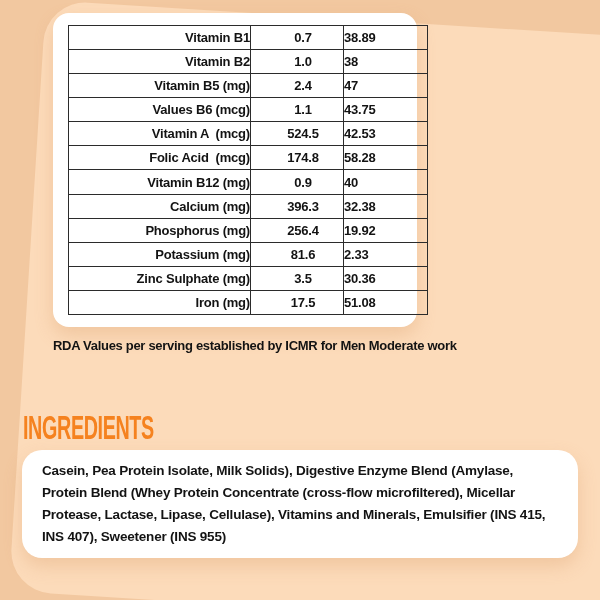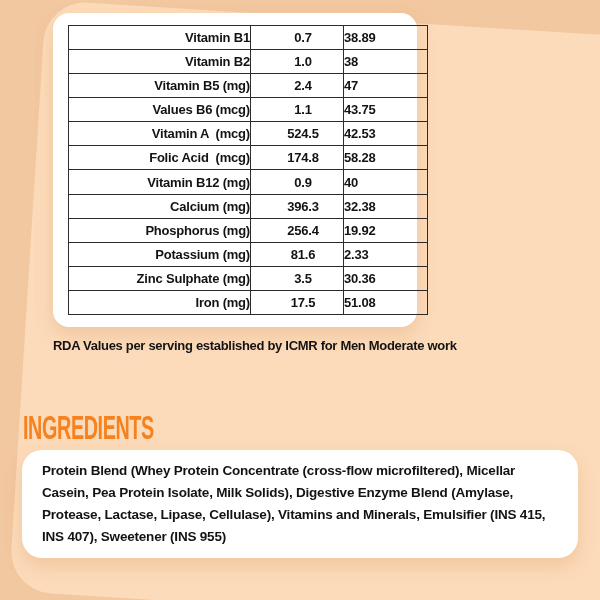--- a/index.html
+++ b/index.html
@@ -181,18 +181,18 @@
       </tbody>
   </table>
 </div>
 
 <div class="rda-caption">RDA Values per serving established by ICMR for Men Moderate work</div>
 
 <div class="ingredients-heading">INGREDIENTS</div>
 
 <div class="ingredients-card">
   <div id="ingredients-lines">
+      <div class="line">Casein, Pea Protein Isolate, Milk Solids), Digestive Enzyme Blend (Amylase,</div>
       <div class="line">Protein Blend (Whey Protein Concentrate (cross-flow microfiltered), Micellar</div>
-      <div class="line">Casein, Pea Protein Isolate, Milk Solids), Digestive Enzyme Blend (Amylase,</div>
       <div class="line">Protease, Lactase, Lipase, Cellulase), Vitamins and Minerals, Emulsifier (INS 415,</div>
       <div class="line">INS 407), Sweetener (INS 955)</div>
     </div>
 </div>
 
 </body></html>

